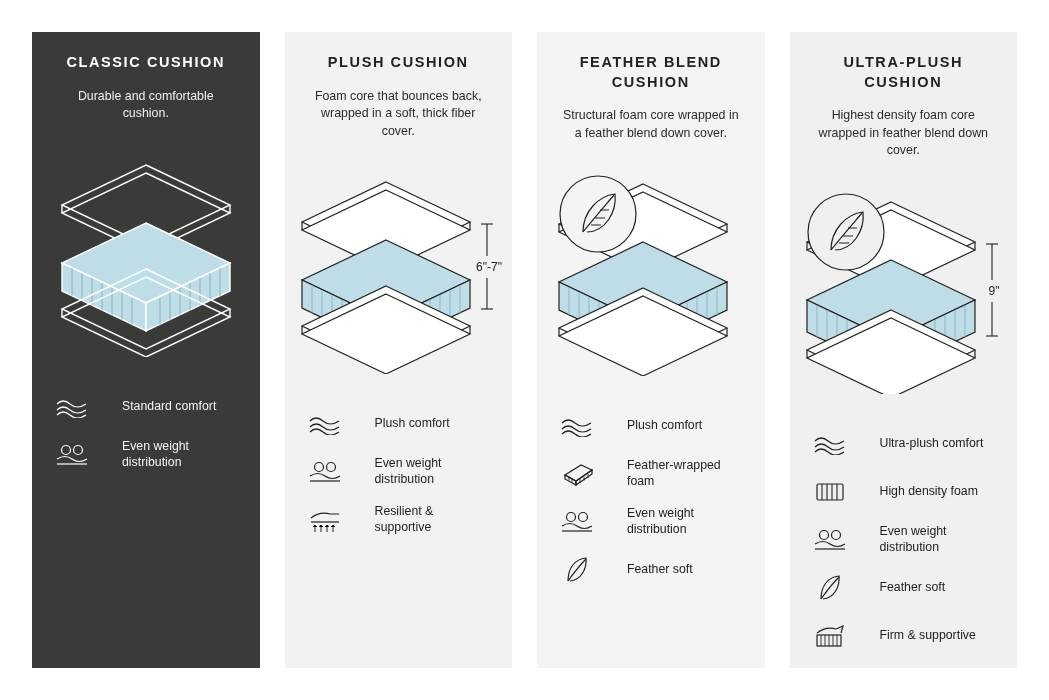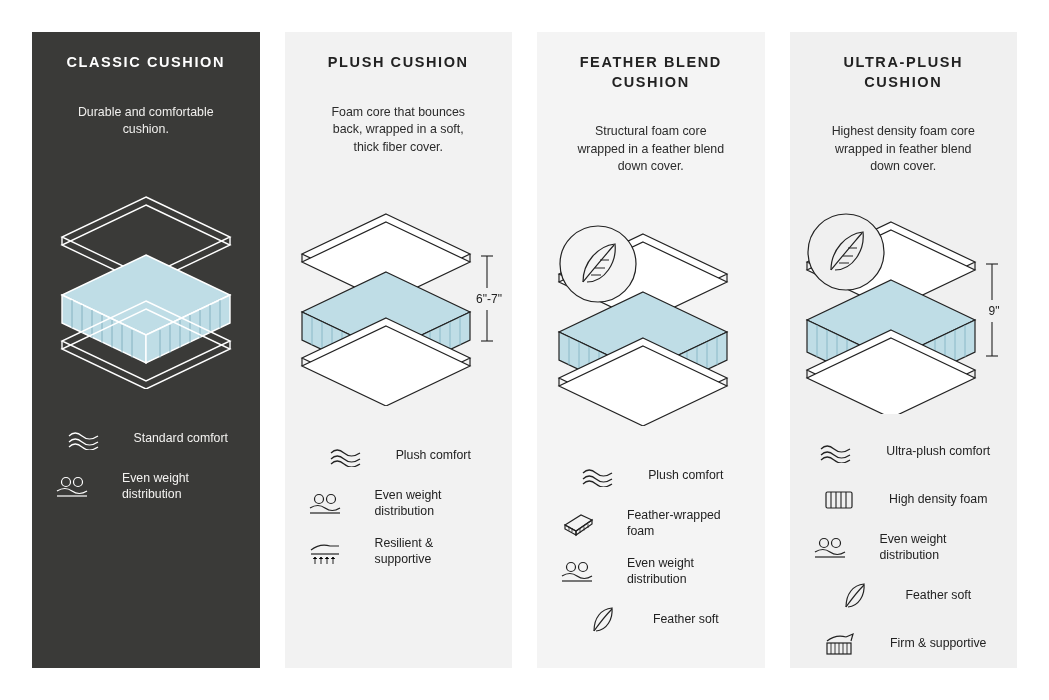--- a/index.html
+++ b/index.html
@@ -44,21 +44,21 @@
     margin: 3px;
     padding: 18px 20px 0 20px;
     font-size: 14.5px;
     font-weight: bold;
     letter-spacing: 1.6px;
     text-align: center;
     line-height: 1.35;
     text-transform: uppercase;
   }
   .card-desc {
-    margin: 16px;
+    margin: 0;
     padding: 12px 22px 0 22px;
     font-size: 12.4px;
     line-height: 1.42;
     text-align: center;
     color: inherit;
   }
   .card.dark .card-desc { color: #f0efed; }
   .card.light-a .card-desc,
   .card.light-b .card-desc,
   .card.light-c .card-desc { color: #2b2b2b; }
@@ -78,21 +78,20 @@
     padding: 0 20px;
     display: flex;
     flex-direction: column;
   }
   .feature {
     display: flex;
     align-items: center;
     gap: 30px;
     min-height: 46px;
     padding: 1px 0;
-    justify-content: center;
   }
   .feature .f-icon {
     width: 40px;
     height: 34px;
     flex: 0 0 40px;
     display: flex;
     align-items: center;
     justify-content: center;
   }
   .feature .f-label {

